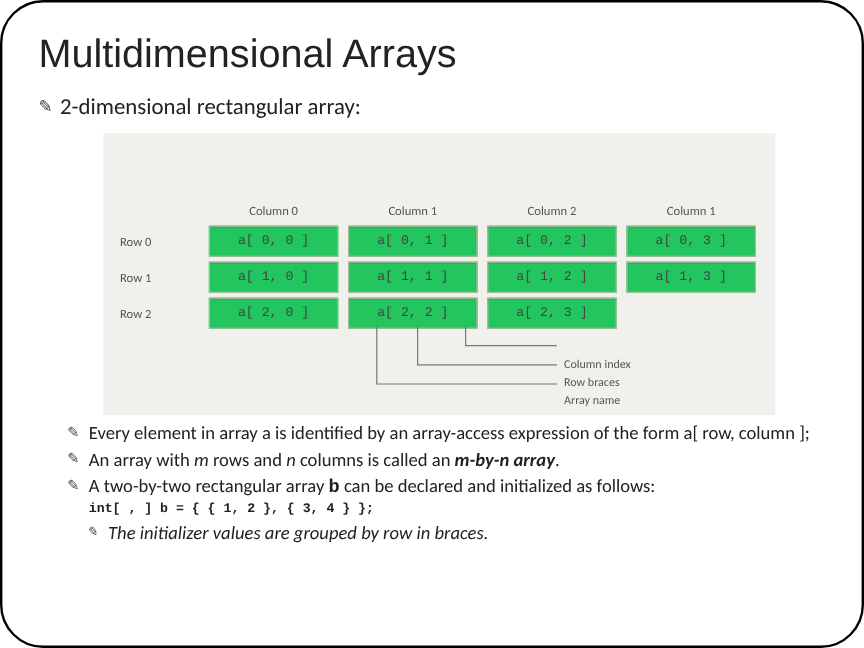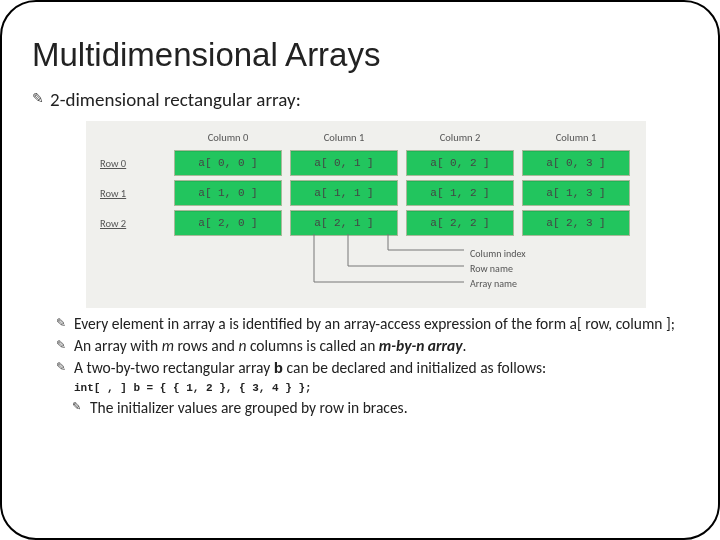--- a/index.html
+++ b/index.html
@@ -8,21 +8,21 @@
     font-family: Calibri, Arial, sans-serif;
     width: 720px;
     height: 540px;
     overflow: hidden;
   }
   .slide {
     width: 720px;
     height: 540px;
     border: 2px solid #000;
     border-radius: 36px;
-    padding: 34px 30px 20px 30px;
+    padding: 24px 30px 20px 30px;
     position: relative;
   }
   .title {
     font-size: 33px;
     font-weight: 400;
     color: #222;
     margin-bottom: 14px;
     font-family: Arial, sans-serif;
   }
   .bullet-lead {
@@ -47,30 +47,30 @@
     background: #f0f0ed;
     position: relative;
   }
   .grid {
     display: grid;
     grid-template-columns: 70px repeat(4, 108px);
     gap: 4px 8px;
     align-items: center;
     font-size: 10.5px;
     color: #555;
+    margin-top: 48px;
   }
   .col-head {
     text-align: center;
     font-size: 10.5px;
     padding-bottom: 2px;
   }
   .row-head {
     font-size: 10.5px;
     padding-left: 4px;
-    text-decoration: underline;
   }
   .cell {
     background: #22c55e;
     border: 1px solid #a9b99a;
     text-align: center;
     padding: 6px 0;
     font-family: "Courier New", monospace;
     font-size: 11px;
     color: #444;
     box-shadow: 0 1px 0 rgba(0,0,0,0.08) inset;
@@ -84,21 +84,21 @@
   .annot-svg {
     position: absolute;
     left: 130px;
     top: -4px;
     width: 170px;
     height: 62px;
   }
   .annot-labels {
     position: absolute;
     left: 296px;
-    top: 8px;
+    top: 20px;
     font-size: 10px;
     color: #555;
     line-height: 1.5;
   }
   .sub-bullets {
     padding: 0 6px 0 24px;
     font-size: 15.5px;
     color: #222;
     line-height: 1.28;
   }
@@ -112,20 +112,21 @@
     position: absolute;
     left: 0;
     top: 2px;
     font-size: 12px;
     color: #444;
   }
   .sub-bullets .bl2 {
     position: relative;
     padding-left: 34px;
     margin-top: 2px;
+    font-style: italic;
   }
   .sub-bullets .bl2::before {
     content: "✎";
     position: absolute;
     left: 16px;
     top: 2px;
     font-size: 11px;
     color: #444;
   }
   .em-i { font-style: italic; }
@@ -163,36 +164,35 @@
       <div class="cell">a[ 0, 3 ]</div>
 
       <div class="row-head">Row 1</div>
       <div class="cell">a[ 1, 0 ]</div>
       <div class="cell">a[ 1, 1 ]</div>
       <div class="cell">a[ 1, 2 ]</div>
       <div class="cell">a[ 1, 3 ]</div>
 
       <div class="row-head">Row 2</div>
       <div class="cell">a[ 2, 0 ]</div>
-      <div class="cell">a[ 2, 1 ]</div>
       <div class="cell">a[ 2, 2 ]</div>
       <div class="cell">a[ 2, 3 ]</div>
     </div>
 
     <div class="annot-area">
       <svg class="annot-svg" viewBox="0 0 170 62">
         <g stroke="#777" stroke-width="1" fill="none">
           <path d="M 10 0 L 10 48 L 160 48"></path>
           <path d="M 44 0 L 44 32 L 160 32"></path>
           <path d="M 84 0 L 84 16 L 160 16"></path>
         </g>
       </svg>
       <div class="annot-labels">
         <div>Column index</div>
-        <div>Row name</div>
+        <div>Row braces</div>
         <div>Array name</div>
       </div>
     </div>
   </div>
 
   <div class="sub-bullets">
     <div class="bl">Every element in array a is identified by an array-access expression of the form a[ row, column ];</div>
     <div class="bl">
       <span>An array with </span><span class="em-i">m</span><span> rows and </span><span class="em-i">n</span><span> columns is called an </span><span class="em-i em-b">m-by-n array</span><span>.</span>
     </div>

